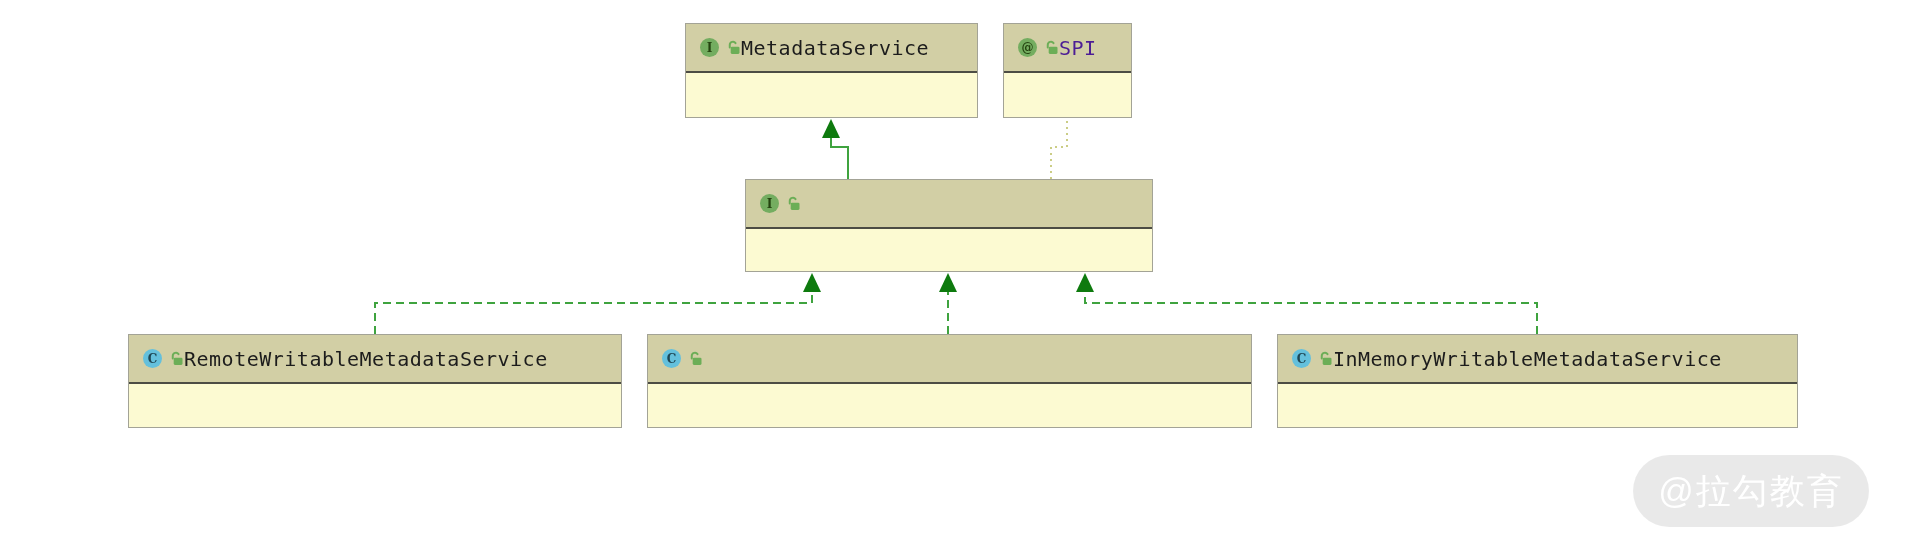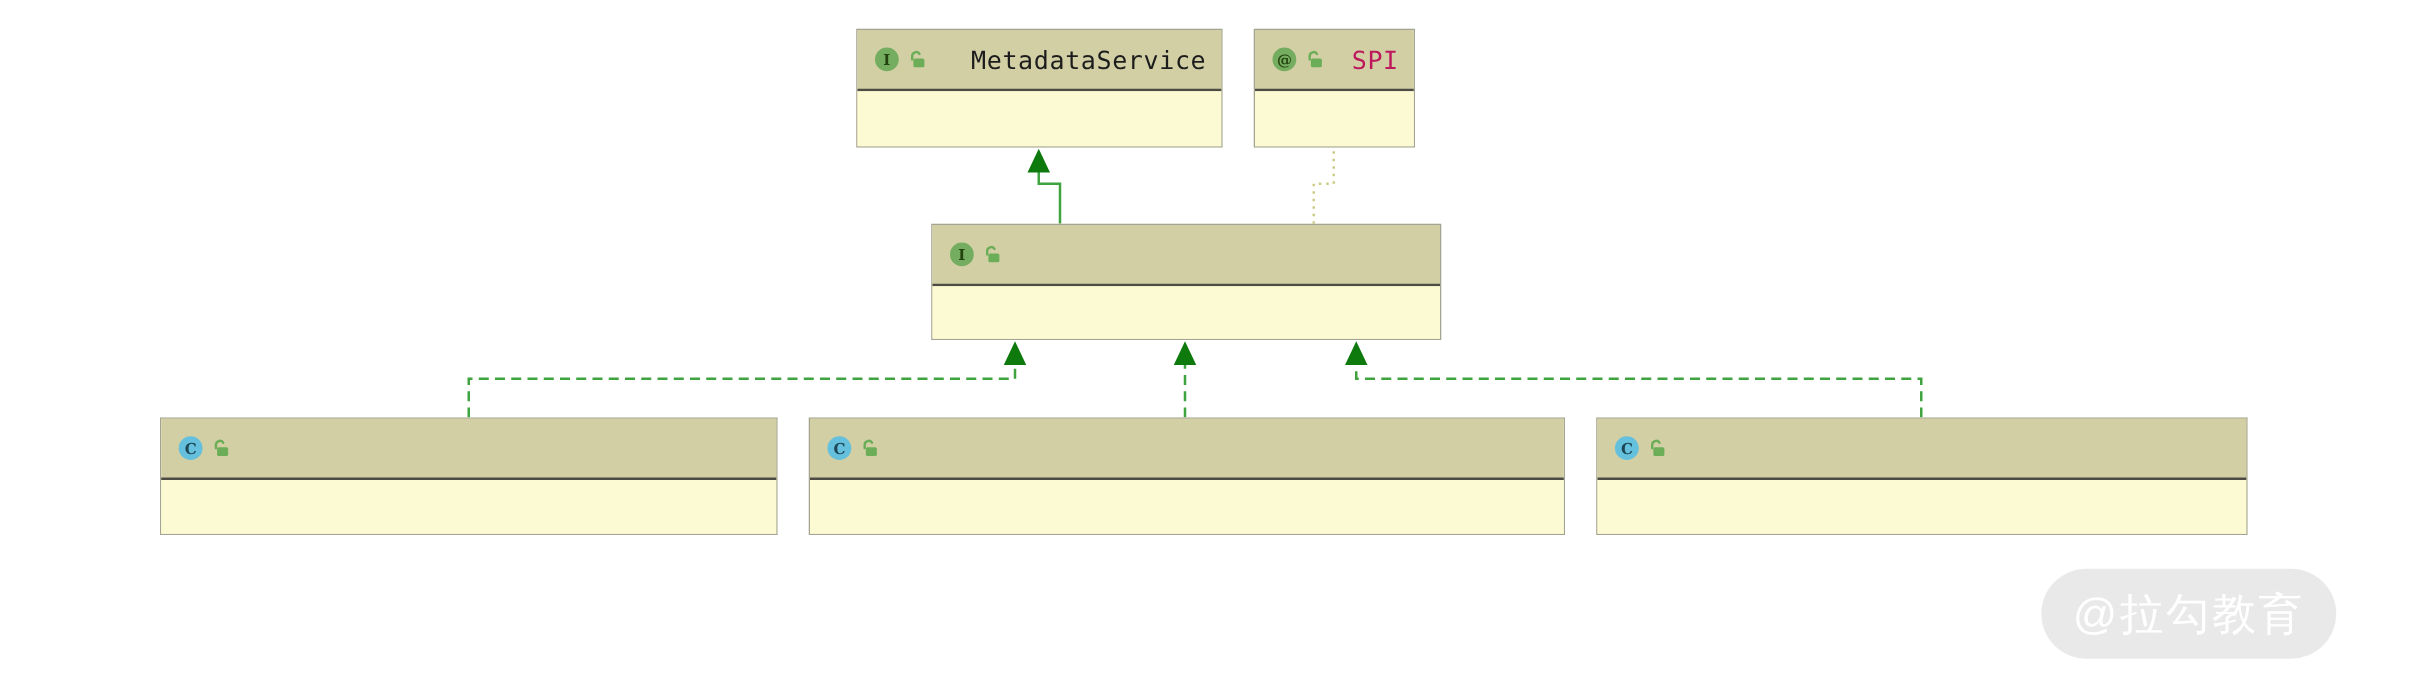--- a/index.html
+++ b/index.html
@@ -85,29 +85,29 @@
   .icon-class {
     background: #64c0dc;
     color: #1d4553;
   }
   .lock-icon {
     margin-left: 7px;
     flex: 0 0 auto;
   }
   .uml-label {
     flex: 1 1 auto;
-    text-align: right;
+    text-align: left;
     font-size: 20px;
     color: #1c1c1c;
     letter-spacing: 0.5px;
     white-space: nowrap;
     overflow: hidden;
   }
   .uml-label.annotation-name {
-    color: #be185d;
+    color: #4c1d95;
   }
   
   #node-metadata-service           { left: 685px;  top: 23px;  width: 293px; height: 95px; }
   #node-spi                        { left: 1003px; top: 23px;  width: 129px; height: 95px; }
   #node-writable-metadata-service  { left: 745px;  top: 179px; width: 408px; height: 93px; }
   #node-remote-writable            { left: 128px;  top: 334px; width: 494px; height: 94px; }
   #node-remote-writable-delegate   { left: 647px;  top: 334px; width: 605px; height: 94px; }
   #node-inmemory-writable          { left: 1277px; top: 334px; width: 521px; height: 94px; }
   .watermark {
     position: absolute;
@@ -193,20 +193,21 @@
     <div class="uml-body"></div>
   </div>
 
   <div class="uml-node" id="node-remote-writable">
     <div class="uml-header">
       <span class="icon-circle icon-class">C</span>
       <svg class="lock-icon" width="15" height="15" viewBox="0 0 16 16">
         <path d="M4 8 L4 5.2 A3.4 3.4 0 0 1 10.2 3.3" fill="none" stroke="#6cae57" stroke-width="2.1" stroke-linecap="round"></path>
         <rect x="5" y="7.2" width="9.4" height="7.6" rx="1.4" fill="#6cae57"></rect>
       </svg>
+      <span class="uml-label">RemoteWritableMetadataService</span>
     </div>
     <div class="uml-body"></div>
   </div>
 
   <div class="uml-node" id="node-remote-writable-delegate">
     <div class="uml-header">
       <span class="icon-circle icon-class">C</span>
       <svg class="lock-icon" width="15" height="15" viewBox="0 0 16 16">
         <path d="M4 8 L4 5.2 A3.4 3.4 0 0 1 10.2 3.3" fill="none" stroke="#6cae57" stroke-width="2.1" stroke-linecap="round"></path>
         <rect x="5" y="7.2" width="9.4" height="7.6" rx="1.4" fill="#6cae57"></rect>
@@ -215,20 +216,21 @@
     <div class="uml-body"></div>
   </div>
 
   <div class="uml-node" id="node-inmemory-writable">
     <div class="uml-header">
       <span class="icon-circle icon-class">C</span>
       <svg class="lock-icon" width="15" height="15" viewBox="0 0 16 16">
         <path d="M4 8 L4 5.2 A3.4 3.4 0 0 1 10.2 3.3" fill="none" stroke="#6cae57" stroke-width="2.1" stroke-linecap="round"></path>
         <rect x="5" y="7.2" width="9.4" height="7.6" rx="1.4" fill="#6cae57"></rect>
       </svg>
+      <span class="uml-label">InMemoryWritableMetadataService</span>
     </div>
     <div class="uml-body"></div>
   </div>
 
   <div class="watermark">
     <span>@拉勾教育</span>
   </div>
 
 </div>
 

